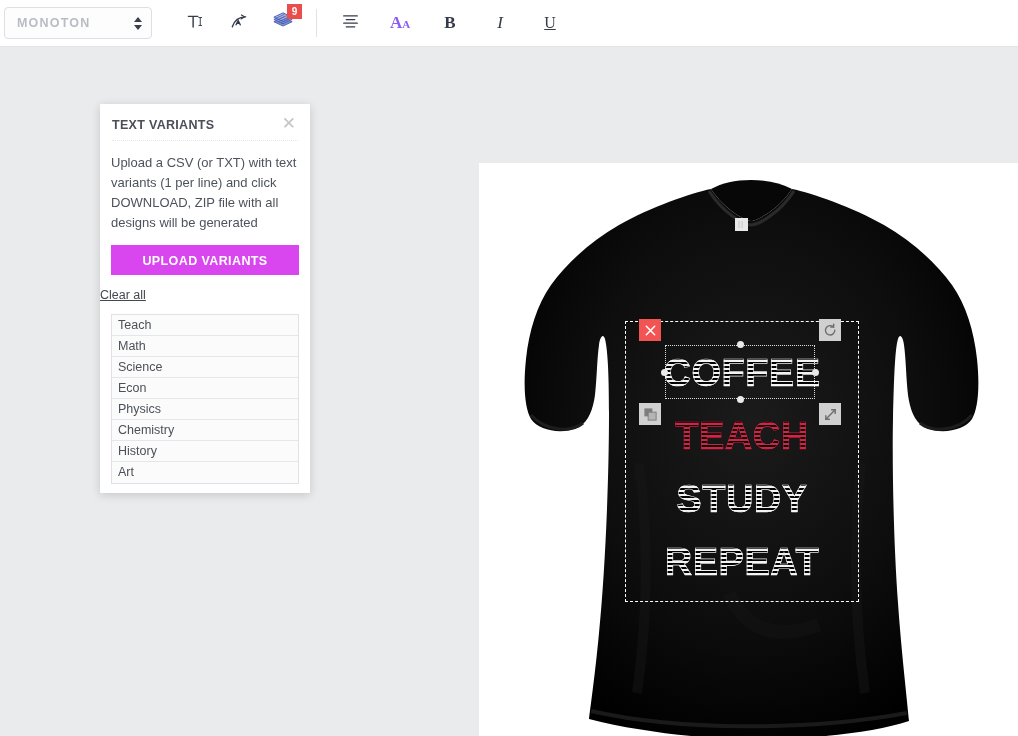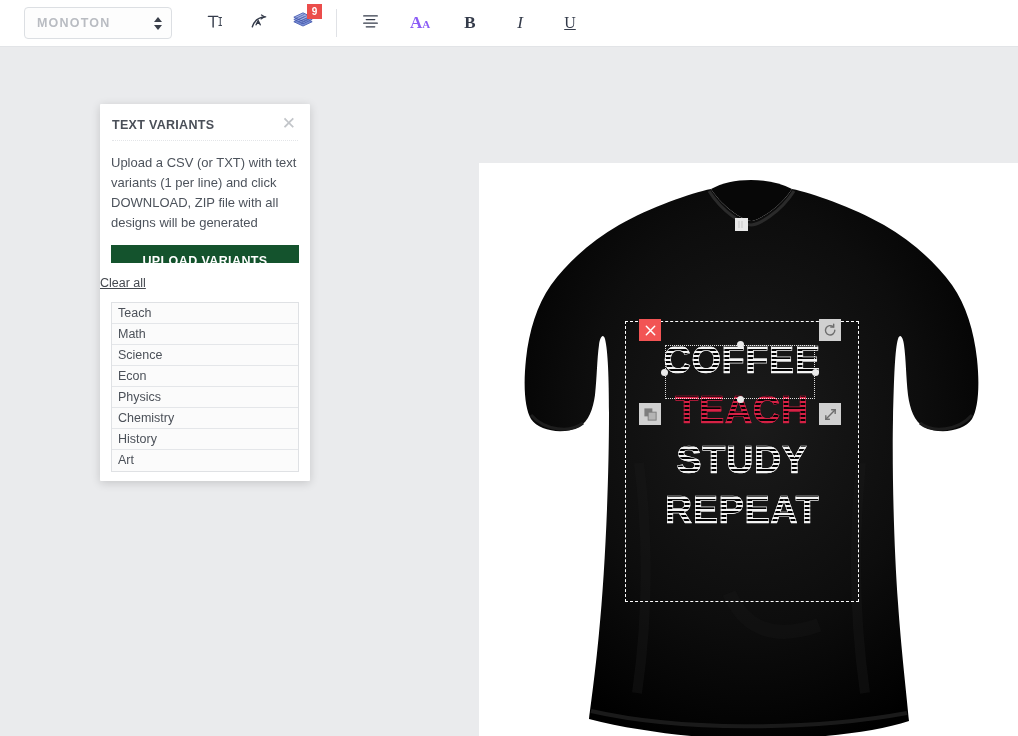--- a/index.html
+++ b/index.html
@@ -13,21 +13,21 @@
   
   #toolbar {
     position: absolute; top: 0; left: 0;
     width: 1018px; height: 47px;
     background: #ffffff;
     border-bottom: 1px solid #e2e4e7;
     display: flex; align-items: center;
     z-index: 40;
   }
   #font-select {
-    margin-left: 24px;
+    margin-left: 4px;
     width: 148px; height: 32px;
     border: 1px solid #dcdfe3; border-radius: 4px;
     background: #fdfdfd;
     display: flex; align-items: center;
     padding: 0 8px 0 12px;
     cursor: pointer;
   }
   #font-select-label {
     flex: 1;
     font-size: 12.5px; font-weight: bold;
@@ -103,20 +103,21 @@
     color: #d8d8d8;
     white-space: nowrap;
     
     background-image: repeating-linear-gradient(
       to bottom,
       rgba(255,255,255,0.95) 0px, rgba(255,255,255,0.95) 2px,
       rgba(0,0,0,0.85) 2px, rgba(0,0,0,0.85) 4px);
     -webkit-background-clip: text;
     background-clip: text;
     color: transparent;
+    margin-top: 13px;
     -webkit-text-stroke: 0.6px rgba(255,255,255,0.9);
   }
   .dline.accent {
     background-image: repeating-linear-gradient(
       to bottom,
       #d62246 0px, #d62246 2px,
       rgba(0,0,0,0.85) 2px, rgba(0,0,0,0.85) 4px);
     -webkit-text-stroke: 0.6px #d62246;
   }
 
@@ -176,22 +177,22 @@
     height: 1px; margin: 0 12px;
     border-top: 1px dotted #e3e5e8;
   }
   #panel-desc {
     padding: 12px 11px 10px 11px;
     font-size: 13px; line-height: 20px;
     color: #4d535c; 
   }
   #upload-btn {
     display: block; margin: 2px 11px 0 11px;
-    height: 18px; line-height: 33px;
-    background: #14532d; color: #ffffff;
+    height: 30px; line-height: 33px;
+    background: #d946ef; color: #ffffff;
     font-size: 12.5px; font-weight: bold; letter-spacing: 0.4px;
     text-align: center; cursor: pointer;
     border: none; width: calc(100% - 22px);
     font-family: "Liberation Sans", sans-serif;
   }
   #clear-all {
     display: block; text-align: left;
     margin: 13px 0 12px 0;
     font-size: 12.5px; color: #44484f;
     text-decoration: underline; cursor: pointer;

